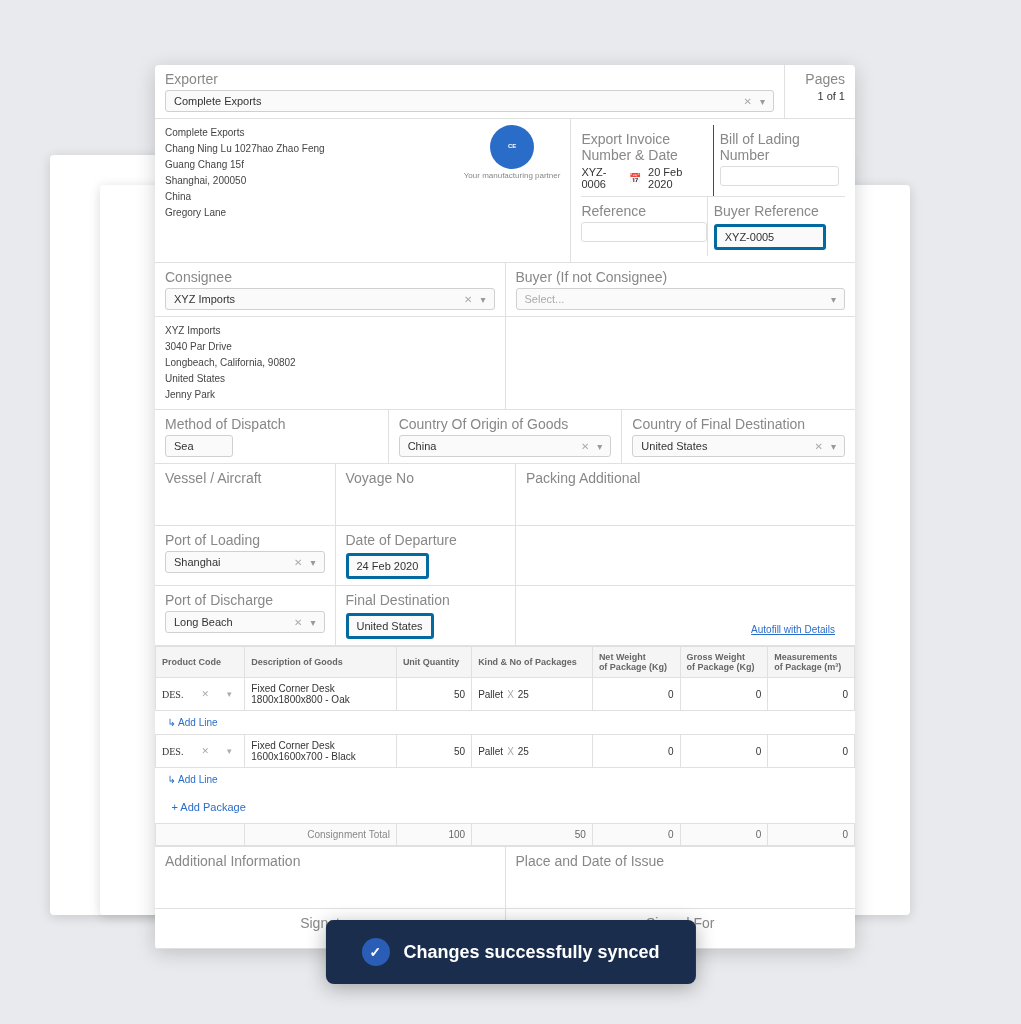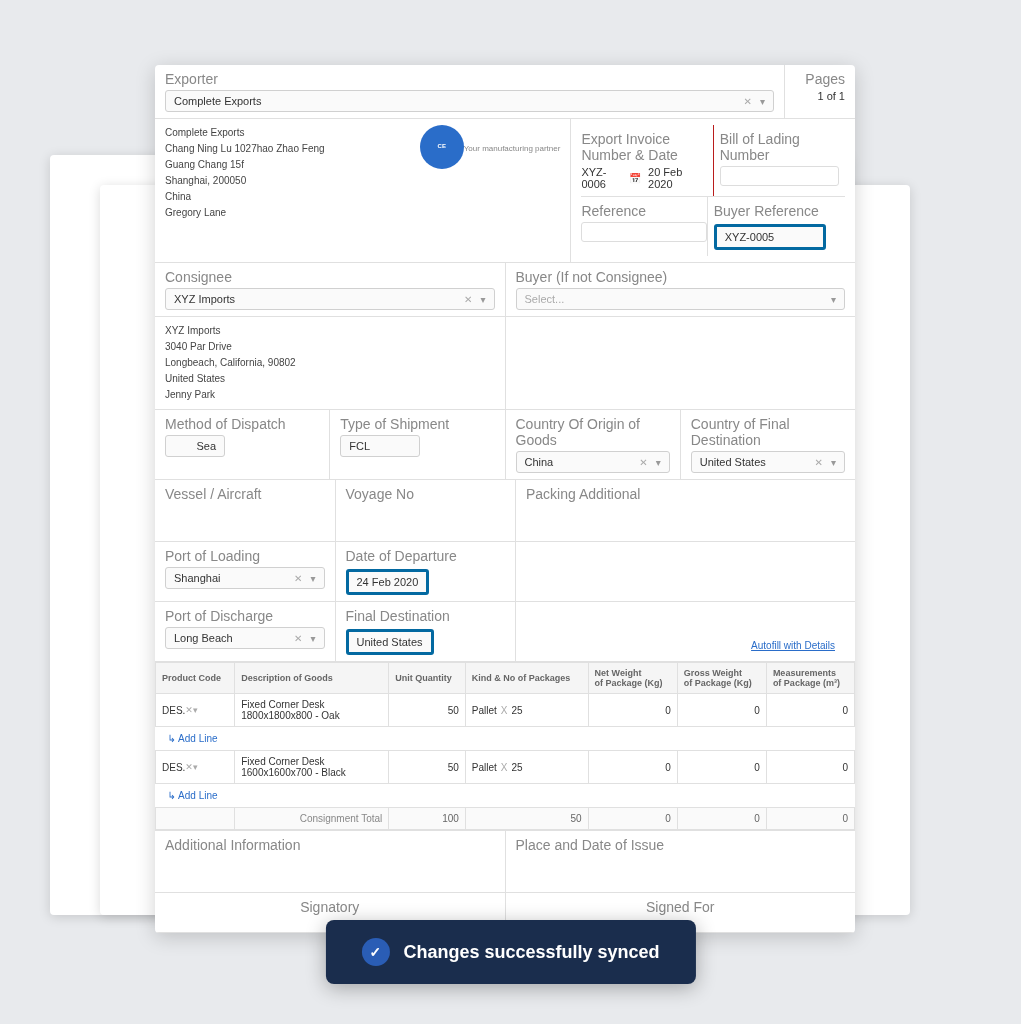--- a/index.html
+++ b/index.html
@@ -165,21 +165,21 @@
       flex-direction: column;
     }
     .logo-tagline {
       font-size: 8px;
       color: #888;
       text-align: center;
       margin-top: 2px;
     }
     .logo-wrapper {
       display: flex;
-      flex-direction: row;
+      flex-direction: column;
       align-items: center;
     }
 
     
     .invoice-row {
       display: flex;
       align-items: center;
       gap: 6px;
       margin-top: 2px;
     }
@@ -246,22 +246,23 @@
     .consignment-total-row td {
       background: #fafafa;
       font-weight: 500;
       font-size: 10px;
       color: #666;
     }
 
     .product-code-select {
       display: flex;
       align-items: center;
-      gap: 0;
-      font-size: 10px;
+      gap: 18px;
+      font-size: 10px;
+      font-family: Liberation Serif, serif;
     }
 
     .packing-info-cell {
       min-height: 60px;
     }
 
     
     .bottom-rows {
       border-top: 1px solid #e0e0e0;
     }
@@ -412,28 +413,22 @@
             <div>Jenny Park</div>
           </div>
         </div>
         <div class="form-cell" style="flex:1; min-height:60px;">
         </div>
       </div>
 
       <div class="form-row">
         <div class="form-cell" style="flex:1">
           <div class="cell-label">Method of Dispatch</div>
-          <div class="select-field" style="width:60px;justify-content:flex-end;">
+          <div class="select-field" style="width:68px;">
             <span>Sea</span>
-          </div>
-        </div>
-        <div class="form-cell" style="flex:1">
-          <div class="cell-label">Type of Shipment</div>
-          <div class="select-field" style="width:80px;">
-            <span>FCL</span>
           </div>
         </div>
         <div class="form-cell" style="flex:1">
           <div class="cell-label">Country Of Origin of Goods</div>
           <div class="select-field">
             <span>China</span>
             <span style="display:flex;align-items:center;gap:4px">
               <span class="clear-x">✕</span>
               <span class="chevron">▾</span>
             </span>
@@ -569,20 +564,25 @@
             <td class="number-cell">0</td>
             <td class="number-cell">0</td>
             <td class="number-cell">0</td>
           </tr>
           <tr>
             <td colspan="7" style="border:none; padding:2px 6px;">
               <span class="add-line-link">↳ Add Line</span>
             </td>
           </tr>
 
+          <tr>
+            <td colspan="7" style="border:none; padding:2px 6px;">
+              <span class="add-package-btn">+ Add Package</span>
+            </td>
+          </tr>
 
           <tr class="consignment-total-row">
             <td></td>
             <td style="text-align:right; color:#888;">Consignment Total</td>
             <td class="number-cell">100</td>
             <td class="number-cell">50</td>
             <td class="number-cell">0</td>
             <td class="number-cell">0</td>
             <td class="number-cell">0</td>
           </tr>

